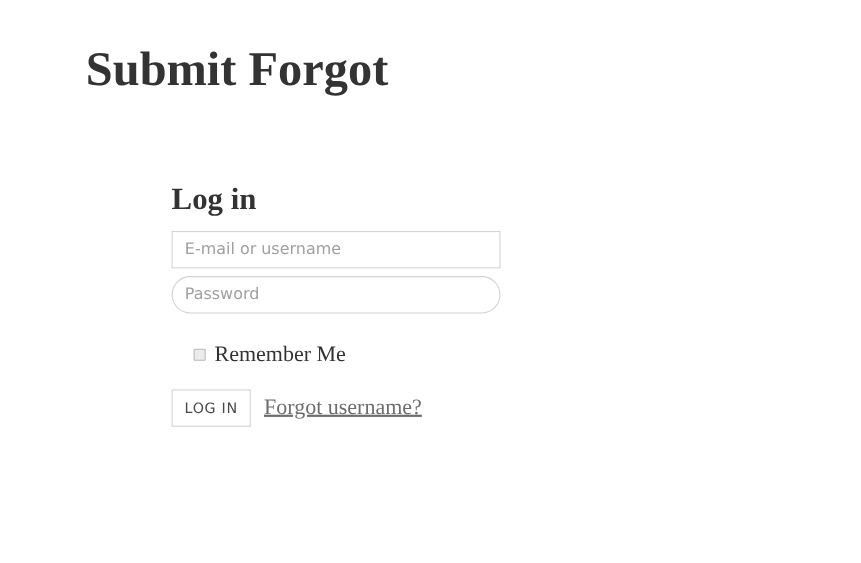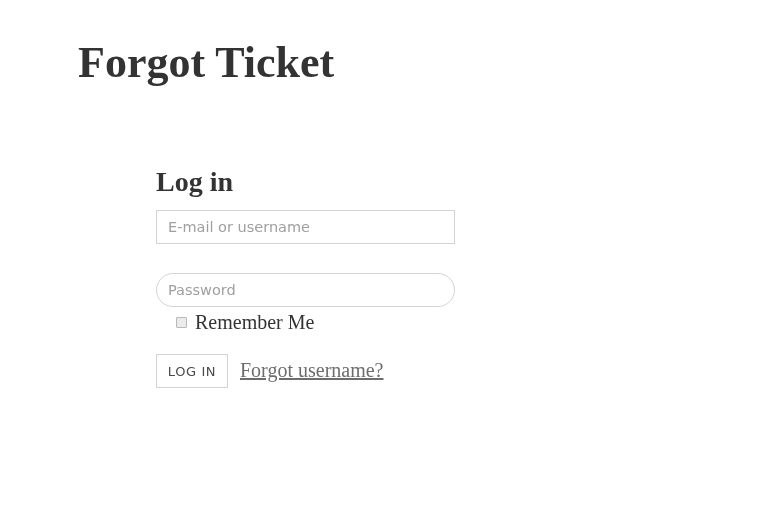--- a/index.html
+++ b/index.html
@@ -125,33 +125,33 @@
     text-decoration: underline;
     white-space: nowrap;
     cursor: pointer;
   }
 </style>
 </head>
 <body>
 
 <div class="page">
 
-  <h1 class="page-title">Forgot Ticket</h1>
+  <h1 class="page-title">Submit Forgot</h1>
 
   <div class="columns">
 
     <div class="col col-login">
 
       <div class="section-title" style="left:78px;">Log in</div>
 
       <div class="field login-field" style="left:78px; top:210px;">
         <span class="field-text">E-mail or username</span>
       </div>
 
-      <div class="field login-field" style="left:78px; top:273px;border-radius:17px;">
+      <div class="field login-field" style="left:78px; top:251px;border-radius:17px;">
         <span class="field-text">Password</span>
       </div>
 
       <div class="checkbox-row" style="left:78px; top:311px;">
         <span class="cbox"></span>
         <span class="cbox-label">Remember Me</span>
       </div>
 
       <div class="btn" style="left:78px; top:354px; width:72px;">LOG IN</div>
 

